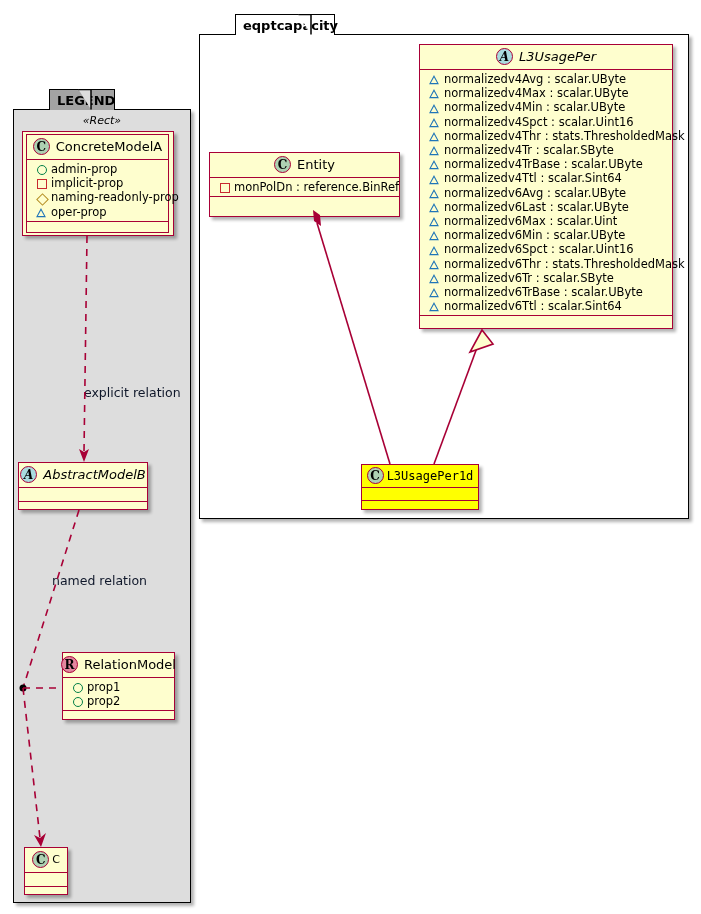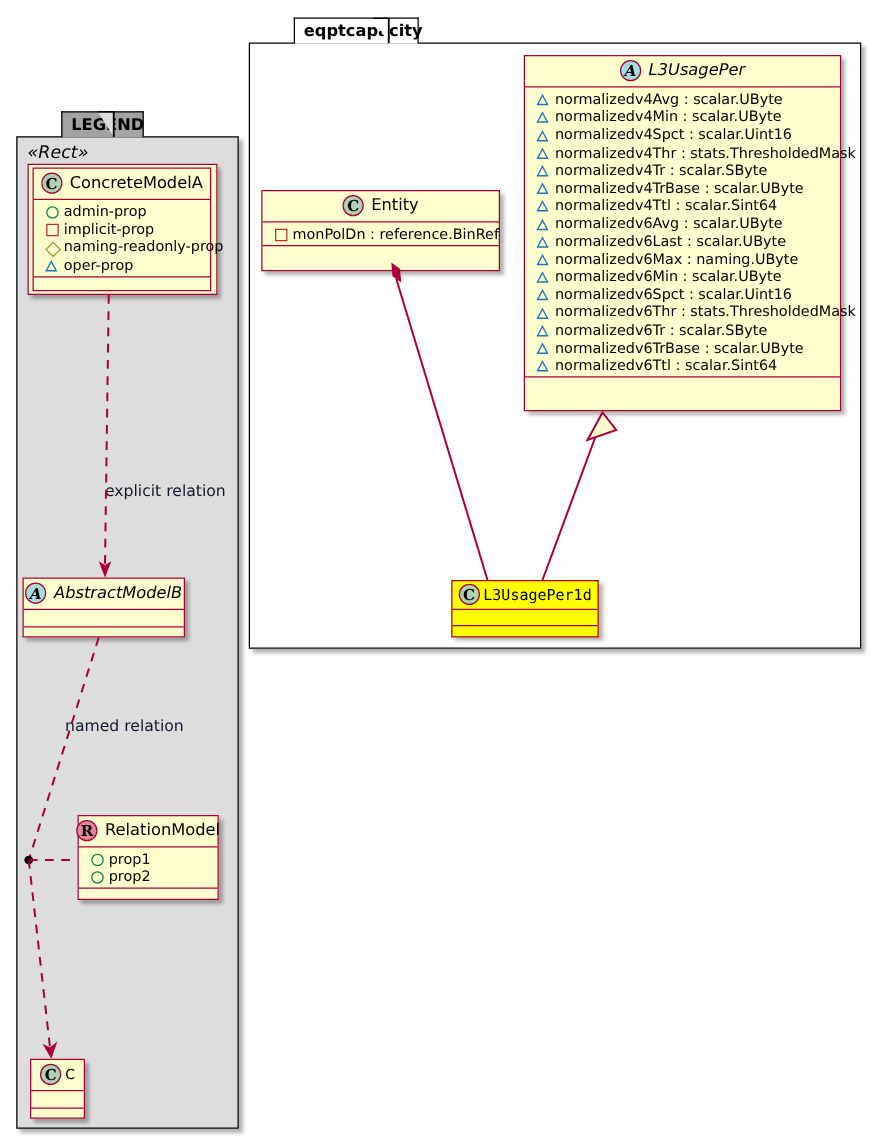--- a/index.html
+++ b/index.html
@@ -126,24 +126,24 @@
     border: 1.5px solid #000000;
     box-sizing: border-box;
   }
 
   
   #legend-body { background: #DDDDDD; box-shadow: 3px 3px 3px rgba(0,0,0,0.30); }
   #eqpt-body   { background: #FFFFFF; box-shadow: 3px 3px 3px rgba(0,0,0,0.30); }
 
   .stereotype {
     position: absolute;
-    font-size: 14px;
+    font-size: 11px;
     font-style: italic;
     color: #000;
-    text-align: left;
+    text-align: center;
     white-space: nowrap;
   }
   .rect-outline {
     position: absolute;
     border: 1.5px solid #A80036;
     box-sizing: border-box;
     background: transparent;
   }
 
   
@@ -291,20 +291,26 @@
       <div class="attr-row">
         <span class="mk"><svg width="10" height="10" viewBox="0 0 10 10">
             <path d="M5,1.2 L9,8.6 L1,8.6 Z" fill="none" stroke="#1F75B8" stroke-width="1.1"></path>
           </svg></span>
         <span>normalizedv4Avg : scalar.UByte</span>
       </div>
       <div class="attr-row">
         <span class="mk"><svg width="10" height="10" viewBox="0 0 10 10">
             <path d="M5,1.2 L9,8.6 L1,8.6 Z" fill="none" stroke="#1F75B8" stroke-width="1.1"></path>
           </svg></span>
+        <span>normalizedv4Max : scalar.UByte</span>
+      </div>
+      <div class="attr-row">
+        <span class="mk"><svg width="10" height="10" viewBox="0 0 10 10">
+            <path d="M5,1.2 L9,8.6 L1,8.6 Z" fill="none" stroke="#1F75B8" stroke-width="1.1"></path>
+          </svg></span>
         <span>normalizedv4Min : scalar.UByte</span>
       </div>
       <div class="attr-row">
         <span class="mk"><svg width="10" height="10" viewBox="0 0 10 10">
             <path d="M5,1.2 L9,8.6 L1,8.6 Z" fill="none" stroke="#1F75B8" stroke-width="1.1"></path>
           </svg></span>
         <span>normalizedv4Spct : scalar.Uint16</span>
       </div>
       <div class="attr-row">
         <span class="mk"><svg width="10" height="10" viewBox="0 0 10 10">
@@ -339,21 +345,21 @@
       <div class="attr-row">
         <span class="mk"><svg width="10" height="10" viewBox="0 0 10 10">
             <path d="M5,1.2 L9,8.6 L1,8.6 Z" fill="none" stroke="#1F75B8" stroke-width="1.1"></path>
           </svg></span>
         <span>normalizedv6Last : scalar.UByte</span>
       </div>
       <div class="attr-row">
         <span class="mk"><svg width="10" height="10" viewBox="0 0 10 10">
             <path d="M5,1.2 L9,8.6 L1,8.6 Z" fill="none" stroke="#1F75B8" stroke-width="1.1"></path>
           </svg></span>
-        <span>normalizedv6Max : naming.UByte</span>
+        <span>normalizedv6Max : scalar.Uint</span>
       </div>
       <div class="attr-row">
         <span class="mk"><svg width="10" height="10" viewBox="0 0 10 10">
             <path d="M5,1.2 L9,8.6 L1,8.6 Z" fill="none" stroke="#1F75B8" stroke-width="1.1"></path>
           </svg></span>
         <span>normalizedv6Min : scalar.UByte</span>
       </div>
       <div class="attr-row">
         <span class="mk"><svg width="10" height="10" viewBox="0 0 10 10">
             <path d="M5,1.2 L9,8.6 L1,8.6 Z" fill="none" stroke="#1F75B8" stroke-width="1.1"></path>

